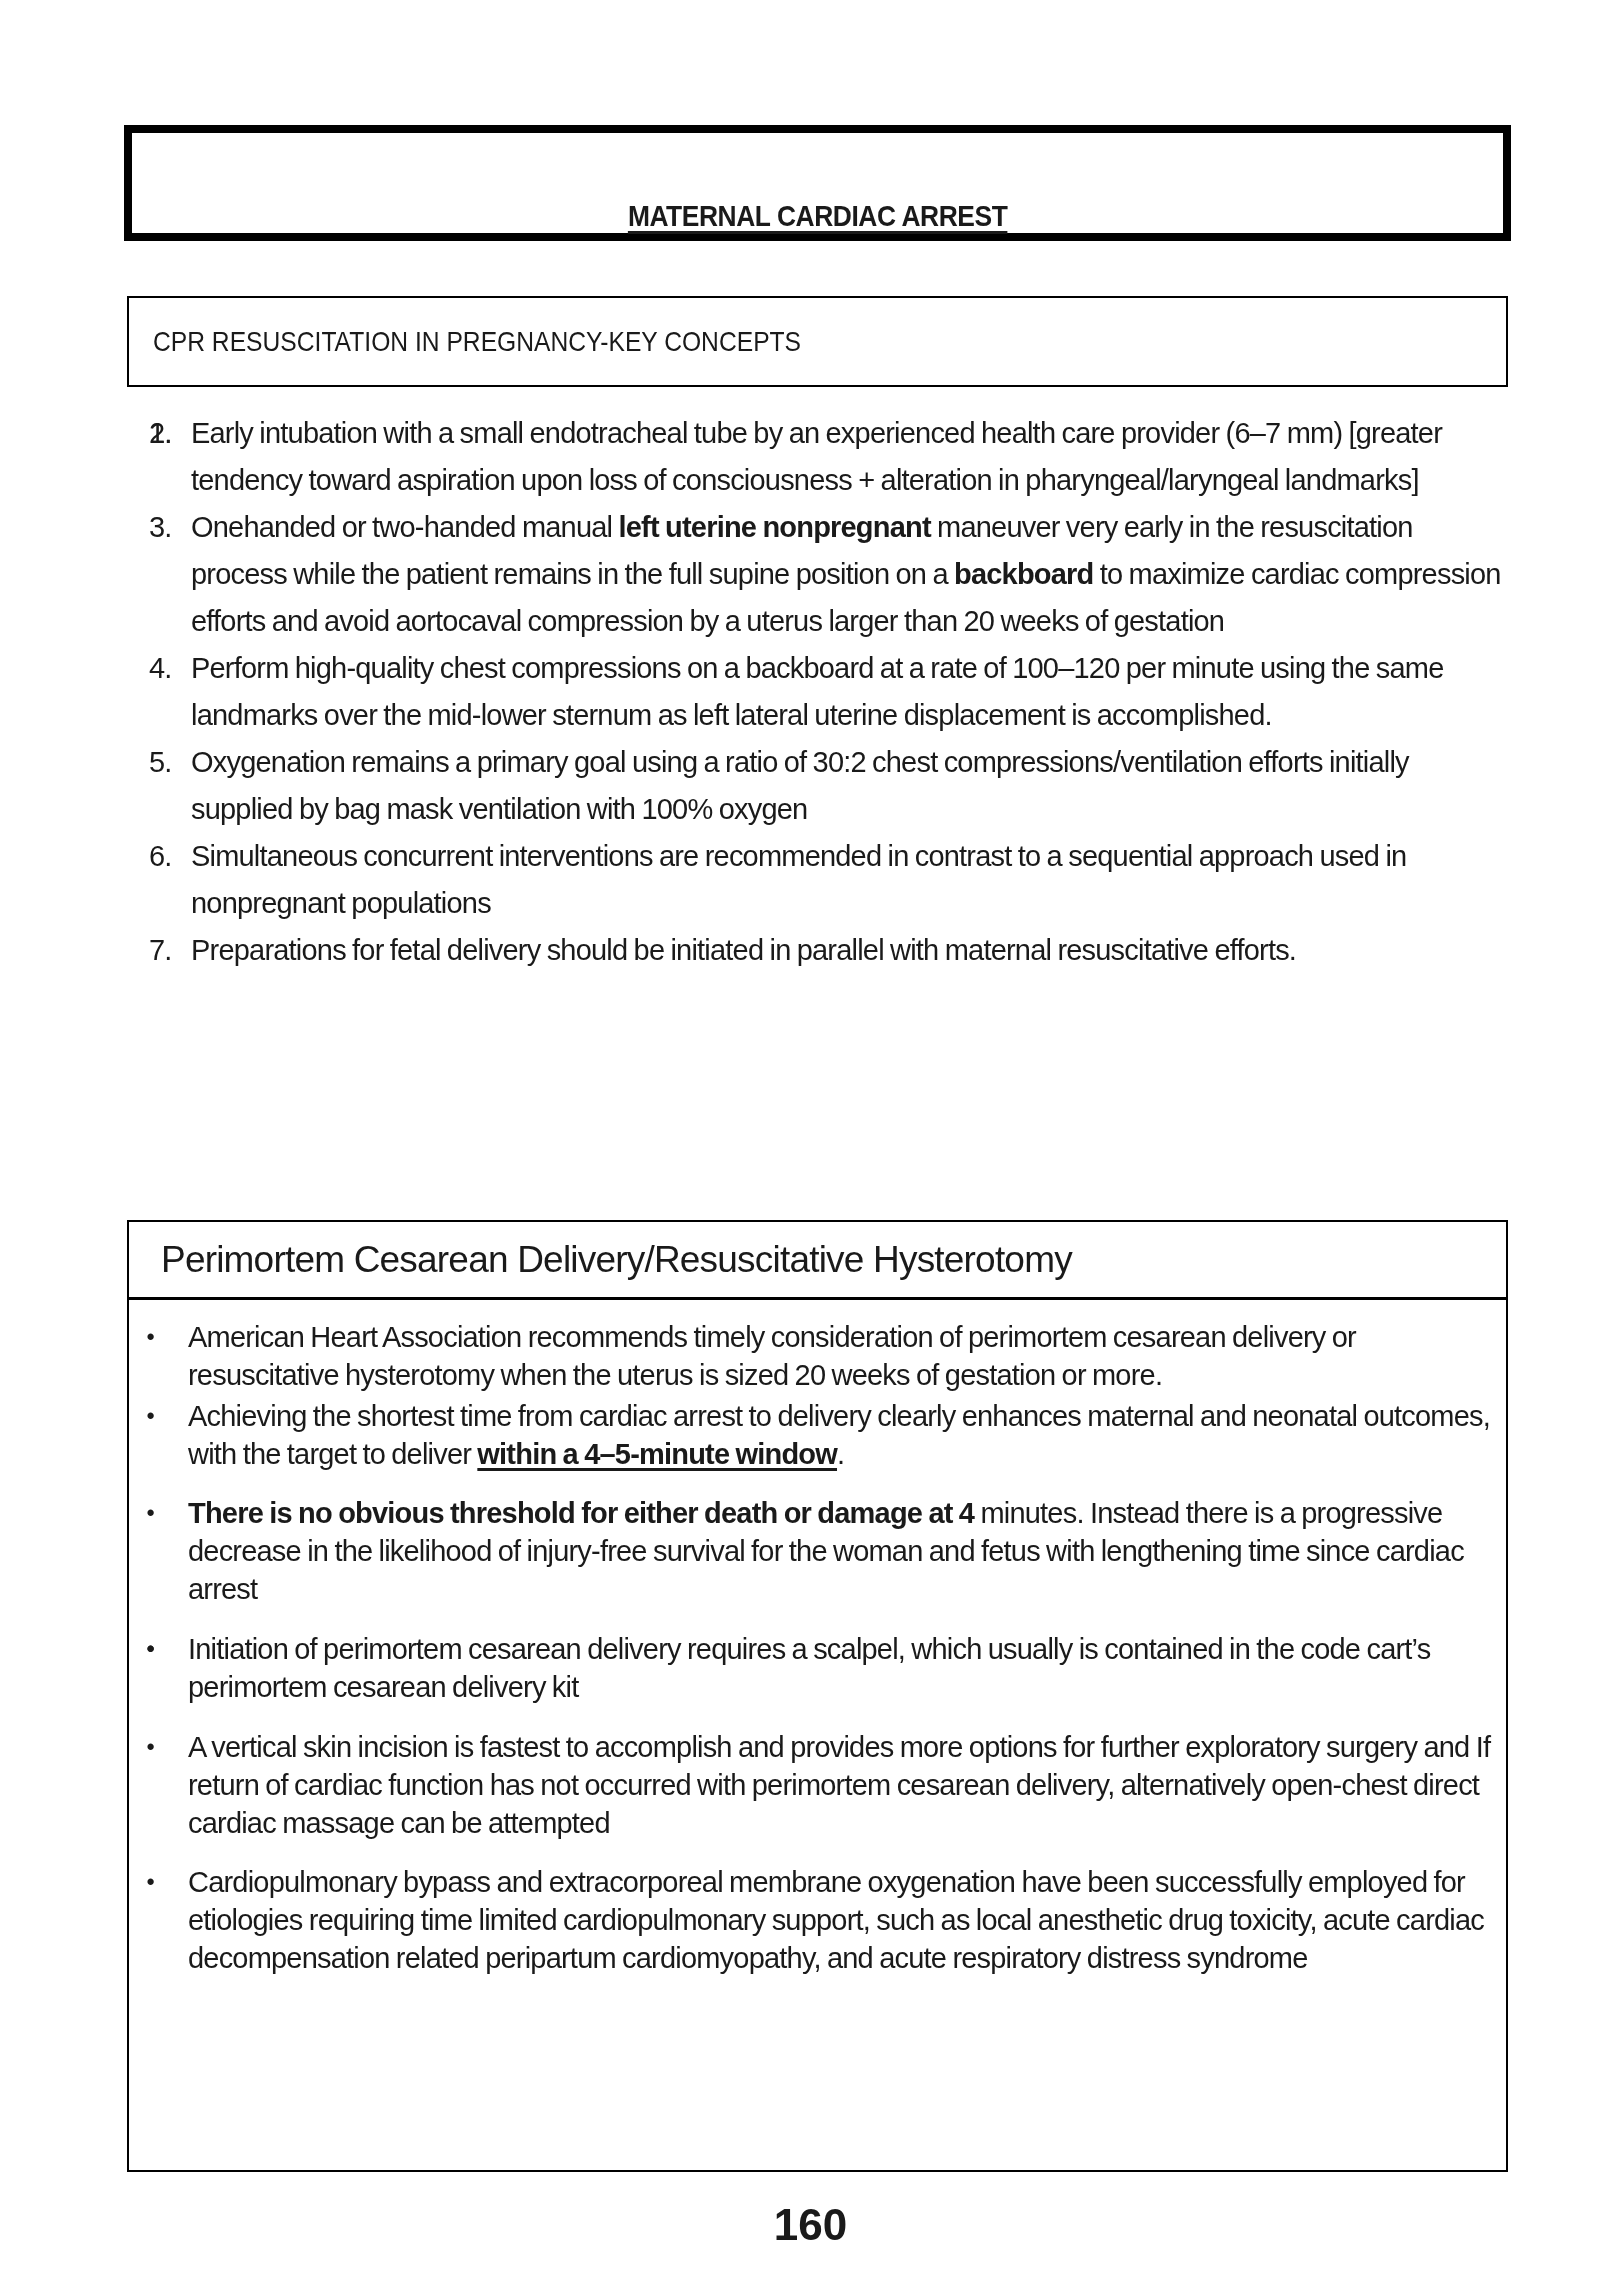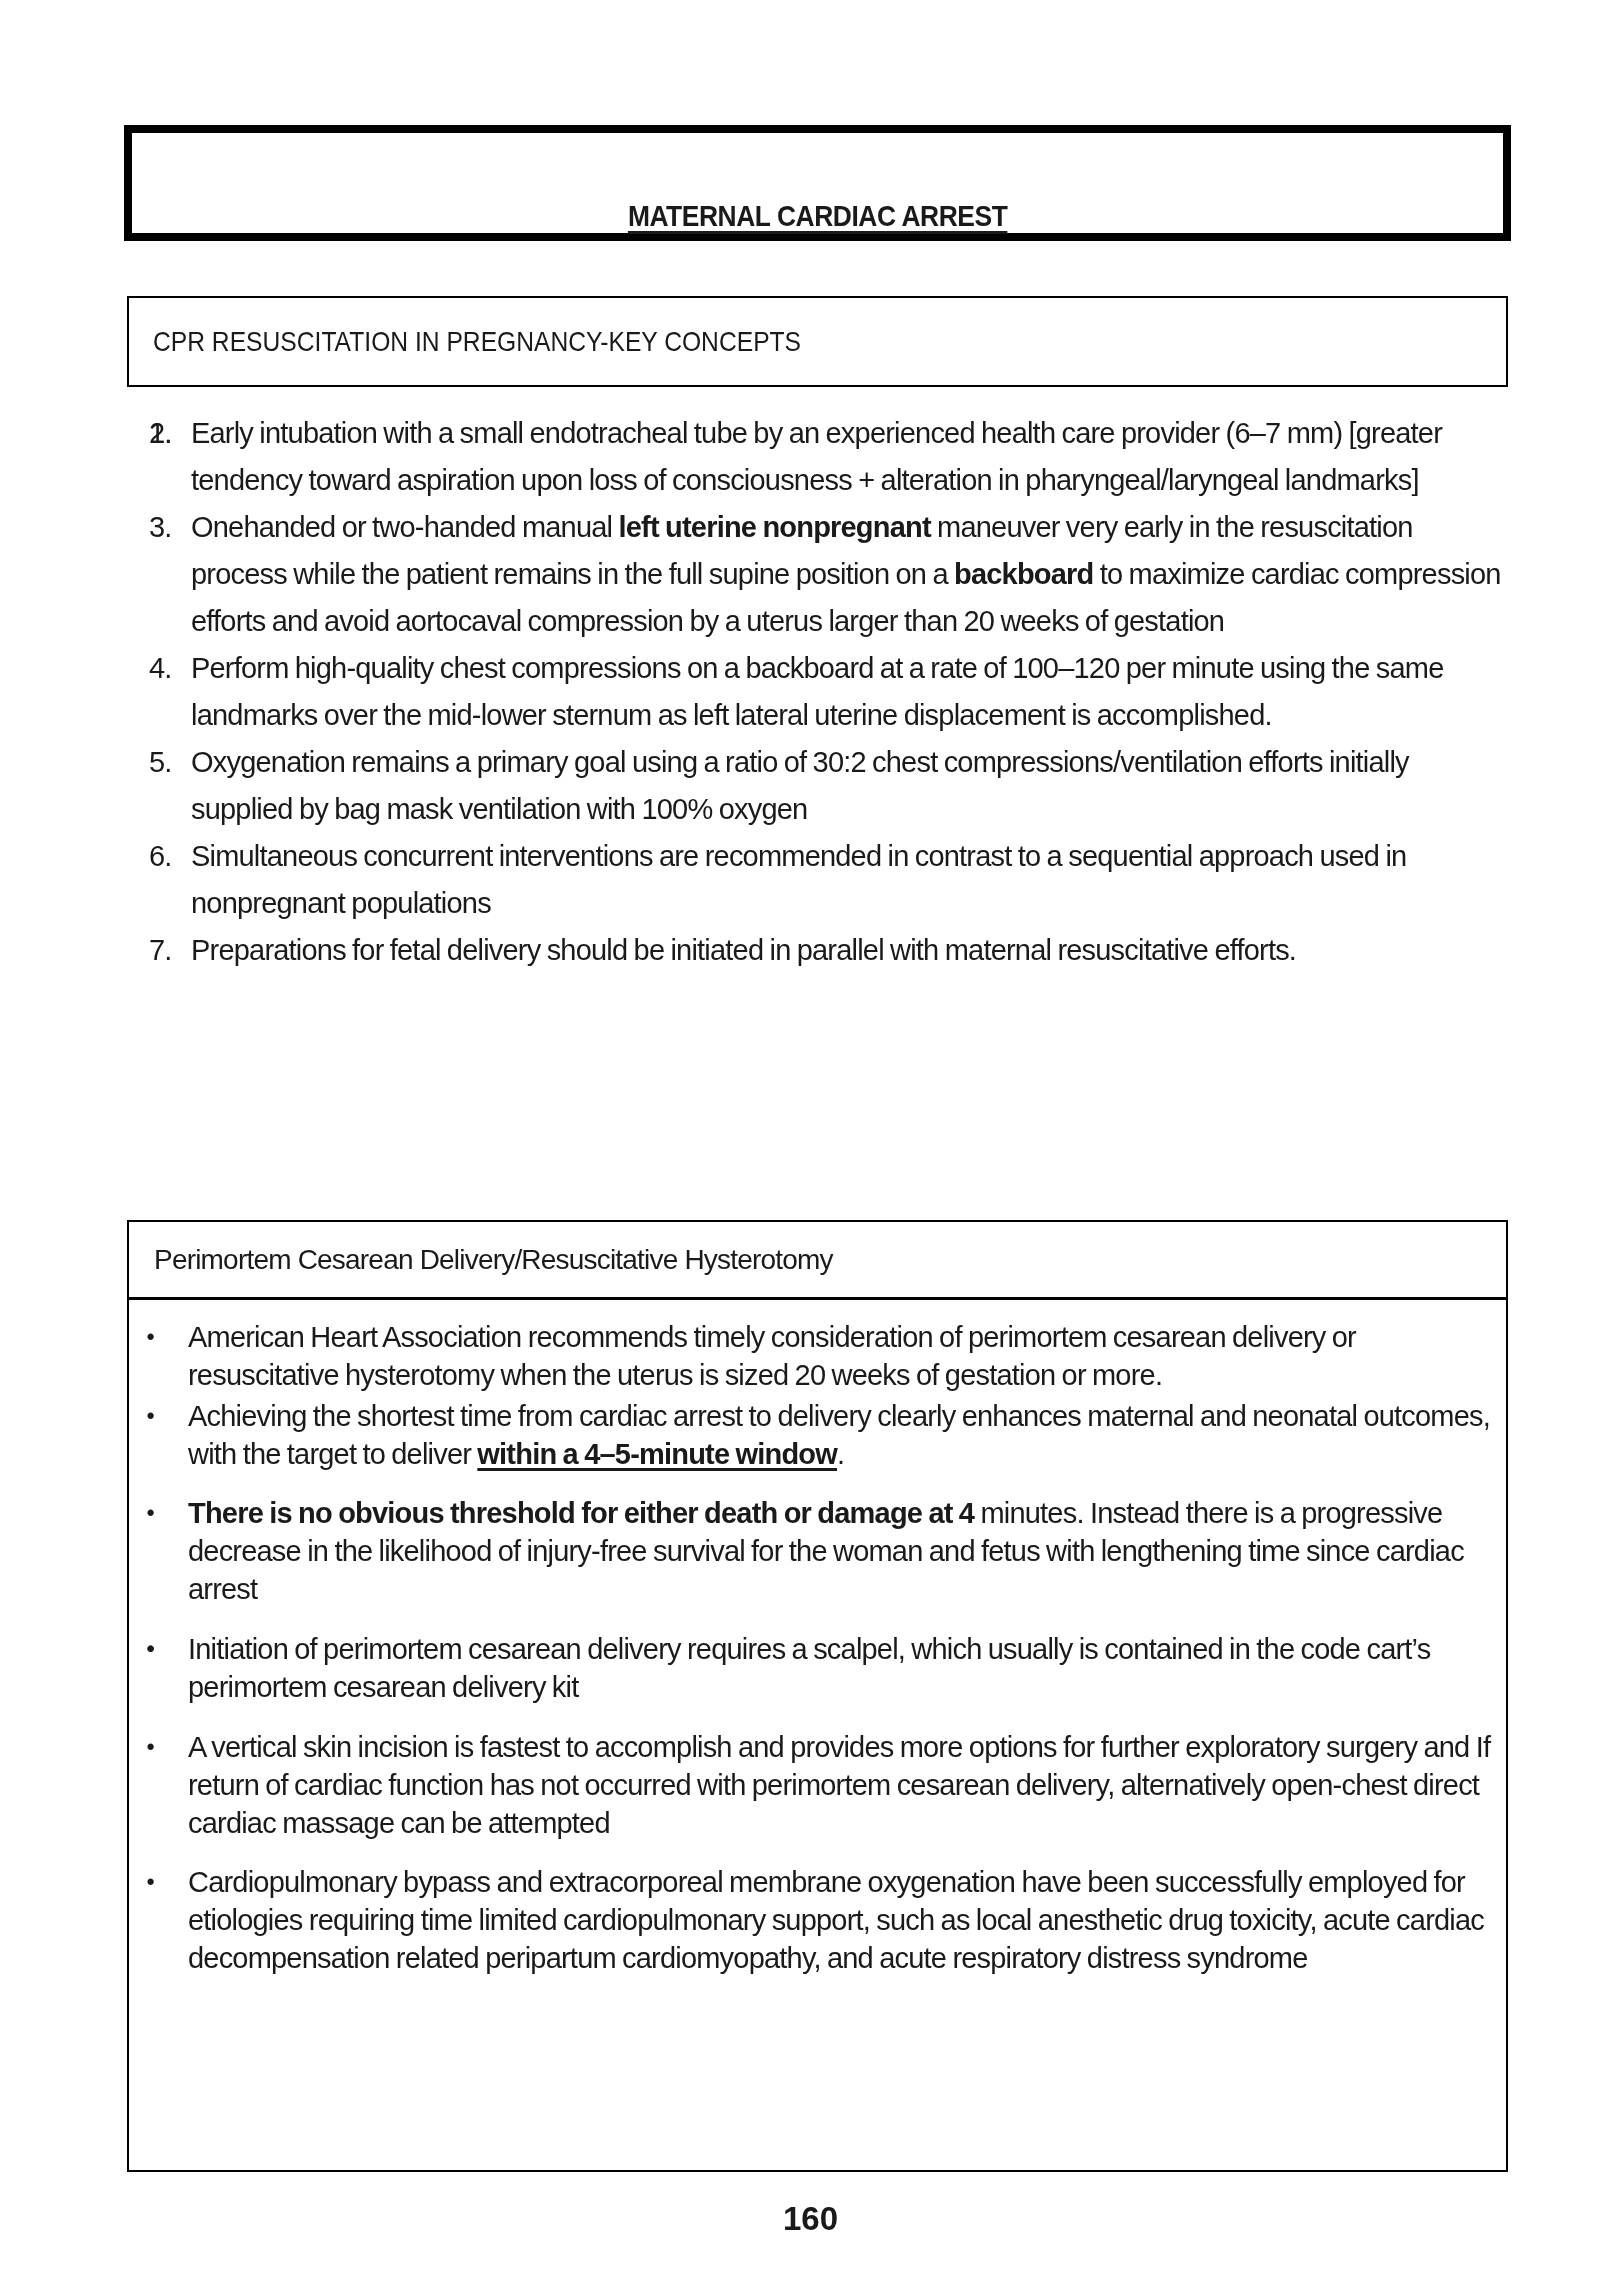--- a/index.html
+++ b/index.html
@@ -35,36 +35,36 @@
   }
   .num-list li .num { position: absolute; left: 2px; top: 0; }
   .pm-box {
     position: absolute; left: 127px; top: 1220px; width: 1377px; height: 948px;
     border: 2.9px solid #000;
   }
   .pm-header {
     height: 75px; border-bottom: 3.9px solid #000; display: flex; align-items: center;
   }
   .pm-header-text {
-    margin-left: 25px; font-size: 28px; letter-spacing: -0.8px; white-space: nowrap;
+    margin-left: 32px; font-size: 37px; letter-spacing: -0.8px; white-space: nowrap;
   }
   .bullets { margin: 0; padding: 0; list-style: none; position: absolute; left: 0; top: 96px; width: 1372px; }
   .bullets li {
     position: relative; padding-left: 59px; font-size: 29px; line-height: 38px;
     letter-spacing: -0.8px; word-spacing: -1px; margin-bottom: 21.6px;
   }
   .bullets li .dot {
     position: absolute; left: 17.6px; top: 0; font-size: 23.5px;
   }
   .bullets li.tight { margin-bottom: 2.9px; }
   b { font-weight: bold; }
   .u { text-decoration: underline; text-decoration-thickness: 2.9px; text-underline-offset: 3.9px; }
   .page-num {
     position: absolute; left: 0; width: 1621px; top: 2200px; text-align: center;
-    font-size: 33px; font-weight: bold;
+    font-size: 44px; font-weight: bold;
   }
 </style>
 </head>
 <body>
 
 <div class="title-box">
   <span class="title-text">MATERNAL CARDIAC ARREST</span>
 </div>
 
 <div class="cpr-box">

